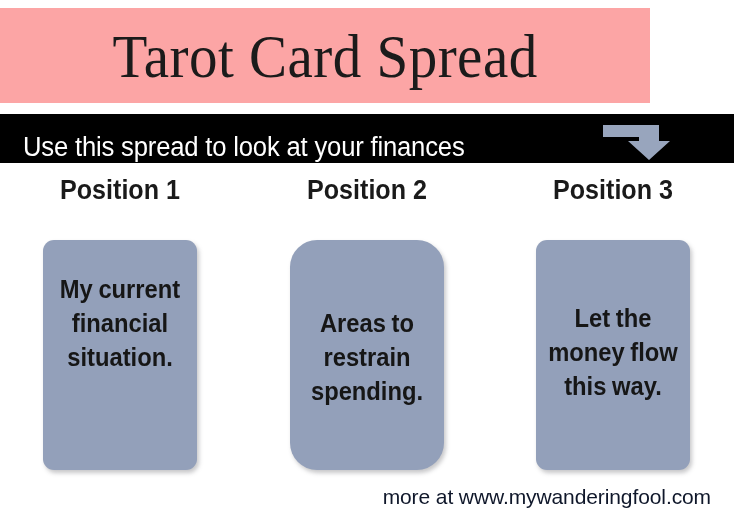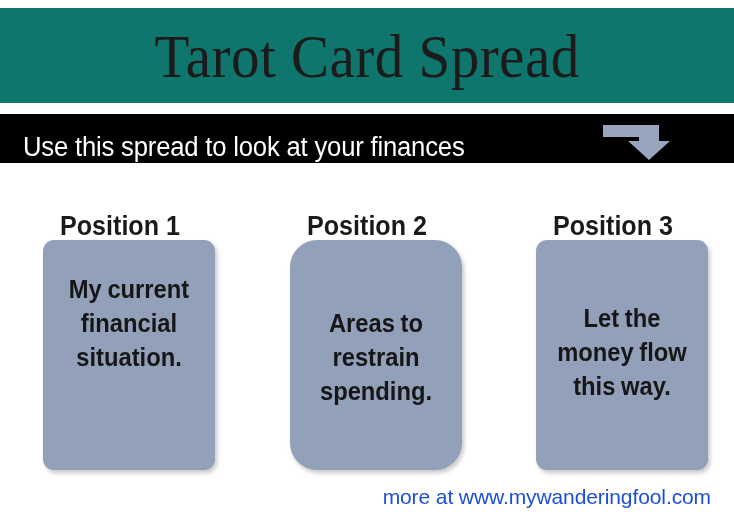--- a/index.html
+++ b/index.html
@@ -13,23 +13,23 @@
     font-family: "Liberation Sans", sans-serif;
     overflow: hidden;
     position: relative;
   }
 
   
   .title-banner {
     position: absolute;
     left: 0;
     top: 8px;
-    width: 734px;
+    width: 650px;
     height: 95px;
-    background: #0f766e;
+    background: #fca5a5;
     display: flex;
     align-items: center;
     justify-content: center;
   }
   .title-text {
     font-family: "Liberation Serif", "DejaVu Serif", serif;
     font-size: 62px;
     line-height: 1;
     color: #1b1b1b;
     letter-spacing: 0.5px;
@@ -67,21 +67,20 @@
     height: 40px;
   }
 
   
   .positions-row {
     position: absolute;
     left: 0;
     top: 175px;
     width: 618px;
     height: 40px;
-    margin-top: 36px;
   }
   .position-label {
     position: absolute;
     top: 0;
     width: 154px;
     text-align: center;
     font-size: 27px;
     font-weight: bold;
     color: #1a1a1a;
     transform: scaleX(0.93);
@@ -95,21 +94,21 @@
   .cards-layer {
     position: absolute;
     left: 0;
     top: 0;
     width: 734px;
     height: 528px;
   }
   .card {
     position: absolute;
     top: 240px;
-    width: 172px;
+    width: 154px;
     height: 230px;
     background: #93a0ba;
     border-radius: 11px;
     box-shadow: 2px 3px 4px rgba(130,130,135,0.45);
     display: flex;
     align-items: center;
     justify-content: center;
     box-sizing: border-box;
     padding: 6px 8px;
   }
@@ -130,21 +129,21 @@
   .card-1 .card-text { align-self: center; margin-top: 4px; }
   .card-2 .card-text { align-self: center; margin-top: -6px; }
 
   
   .footer {
     position: absolute;
     right: 23px;
     top: 485px;
     font-size: 21px;
     font-weight: 400;
-    color: #1d4ed8;
+    color: #0f172a;
     letter-spacing: -0.1px;
     white-space: nowrap;
   }
 </style>
 </head>
 <body>
 
 <div class="title-banner">
   <div class="title-text">Tarot Card Spread</div>
 </div>

